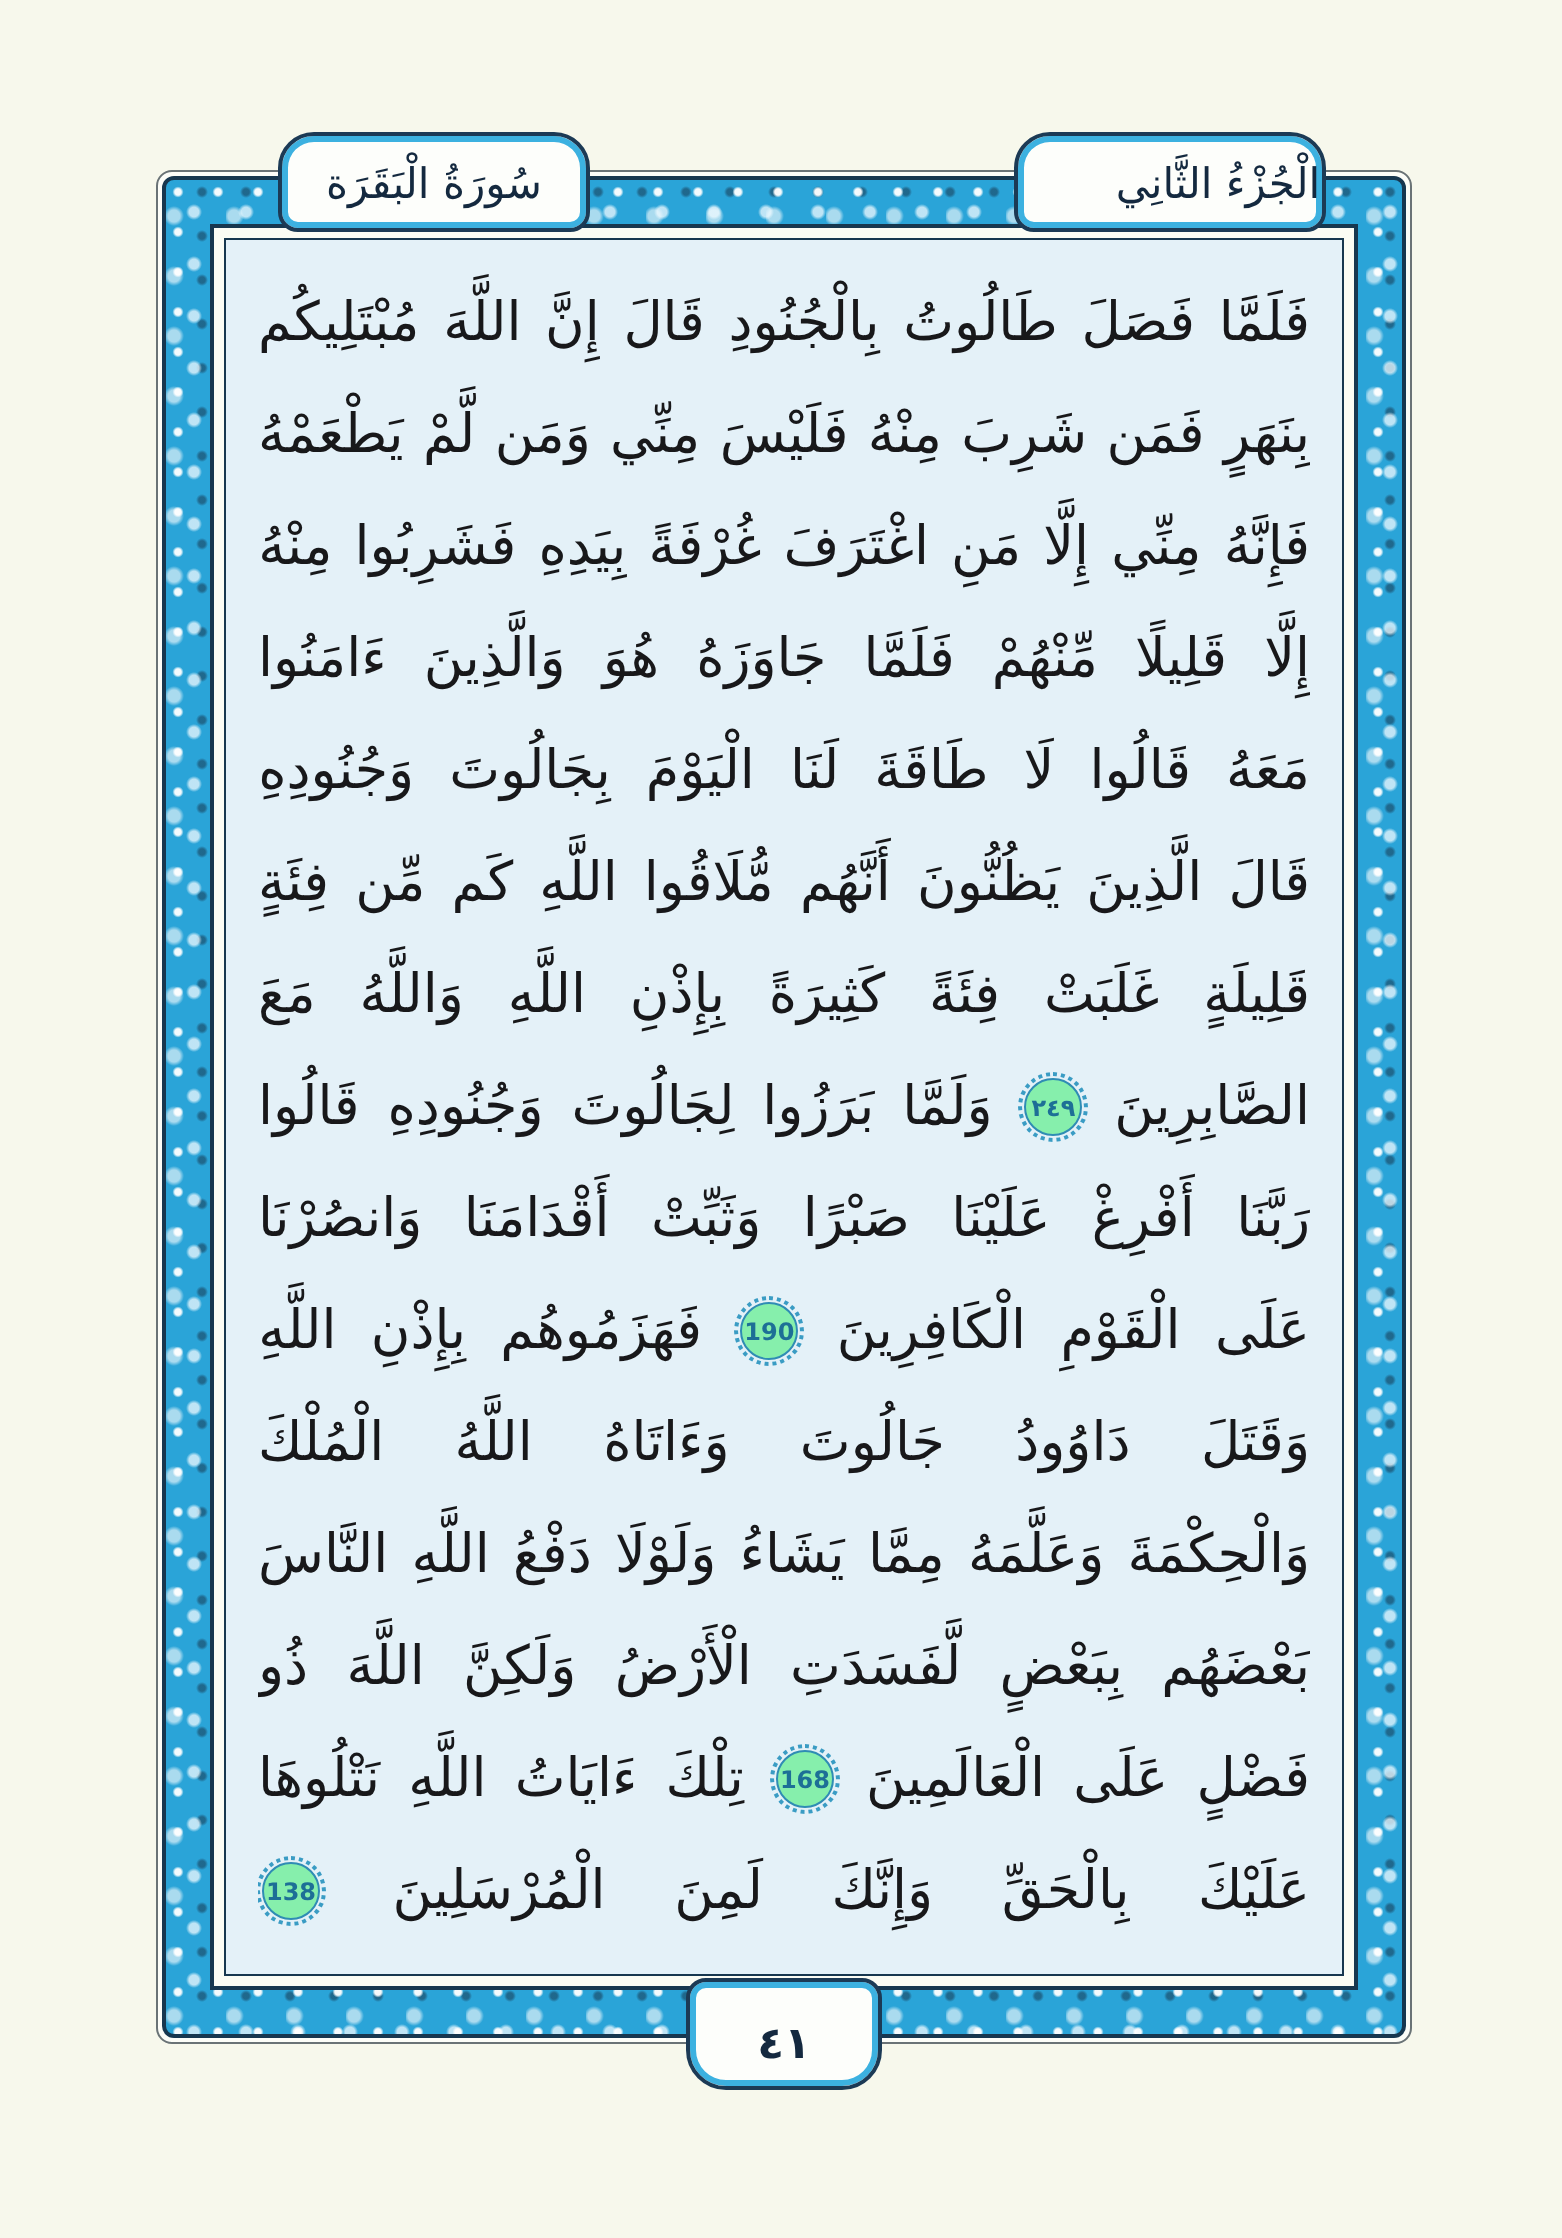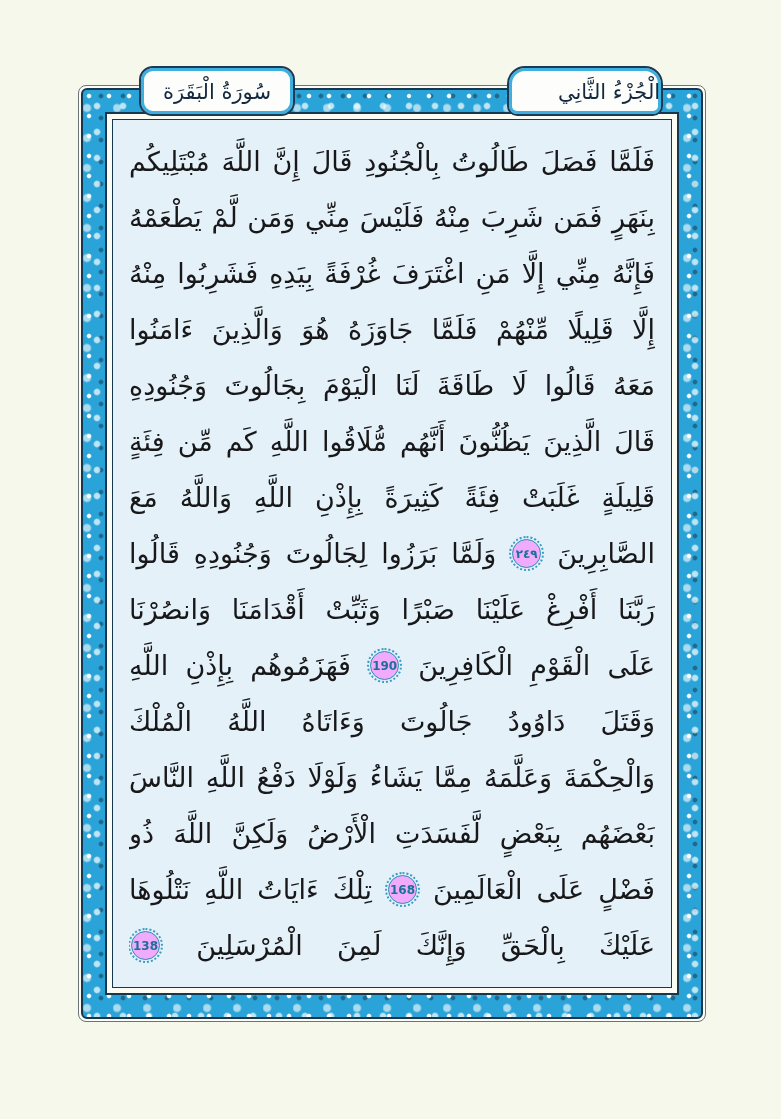--- a/index.html
+++ b/index.html
@@ -72,21 +72,21 @@
   .qword{ flex:0 0 auto; }
   .vmarker{
     flex:0 0 auto;
     position:relative;
     display:inline-flex;
     align-items:center;
     justify-content:center;
     width:27px; height:27px;
     border-radius:50%;
     border:1.5px solid #2f8cb4;
-    background:#f0abfc;
+    background:#86efac;
     color:#1d6f96;
     font-size:12px;
     font-weight:bold;
     margin:0 2px;
   }
   .vmarker::before{
     content:"";
     position:absolute; inset:-4px;
     border-radius:50%;
     border:2px dotted #3a9cc4;
@@ -101,21 +101,21 @@
     z-index:4;
     display:flex; align-items:center; justify-content:center;
     color:#14293f;
   }
   .tab-top{
     top:-24px; height:50px; width:156px;
     border-radius:18px 18px 10px 10px;
     font-size:21px;
     padding-top:2px;
   }
-  .tab-surah{ left:56px;border-radius:14px; }
+  .tab-surah{ left:56px; }
   .tab-juz{ right:38px;padding-left:48px; }
   .tab-pagenum{
     bottom:-28px; left:50%;
     transform:translateX(-50%);
     width:98px; height:56px;
     border-radius:10px 10px 20px 20px;
     font-size:22px;
     font-weight:bold;
     padding-top:10px;
   }
@@ -276,15 +276,18 @@
           </div>
       </div>
 
       <div class="tab tab-top tab-surah">
         <span>سُورَةُ الْبَقَرَة</span>
       </div>
       <div class="tab tab-top tab-juz">
         <span>الْجُزْءُ الثَّانِي</span>
       </div>
 
+      <div class="tab tab-pagenum">
+        <span>٤١</span>
+      </div>
     </div>
   </div>
 </div>
 
 </body></html>

